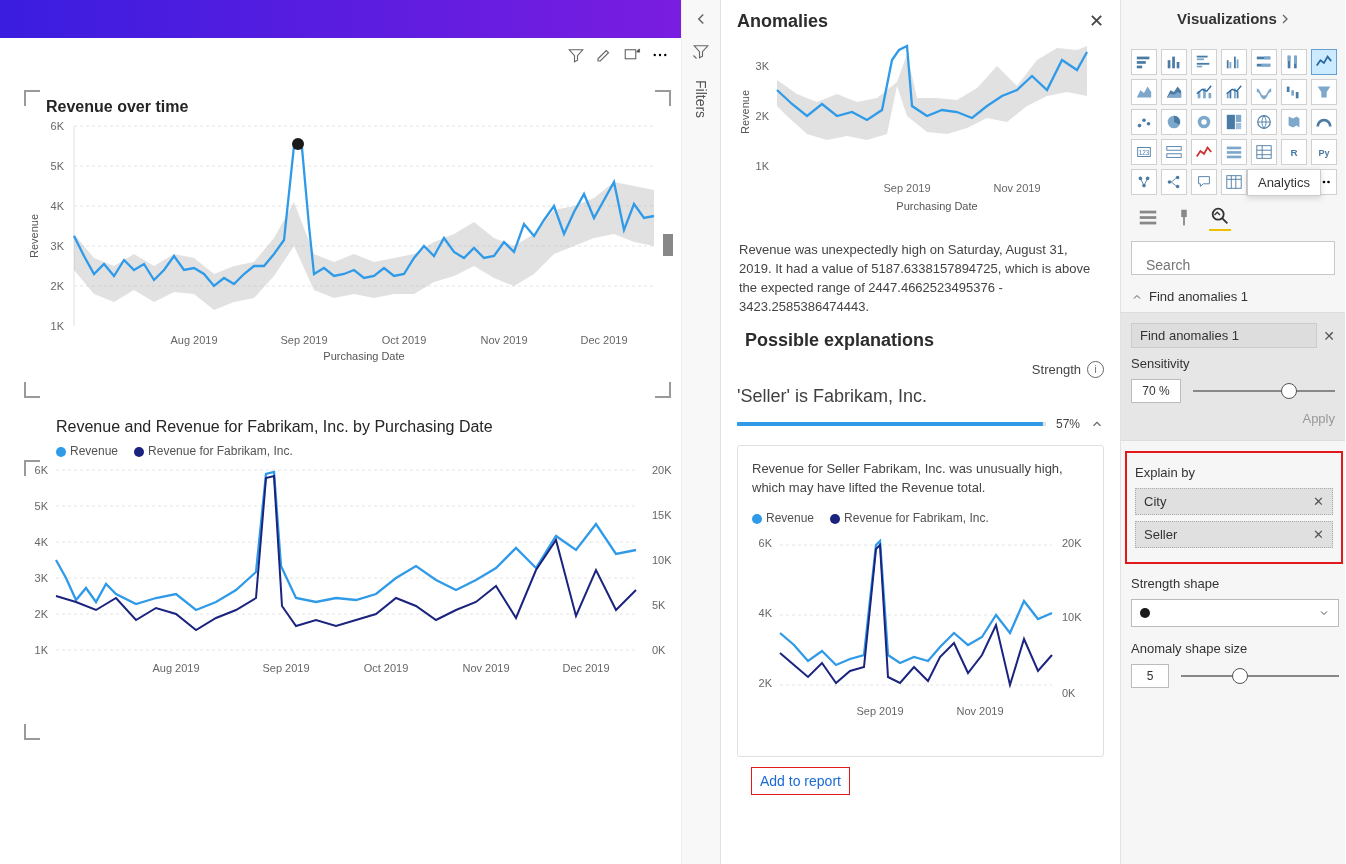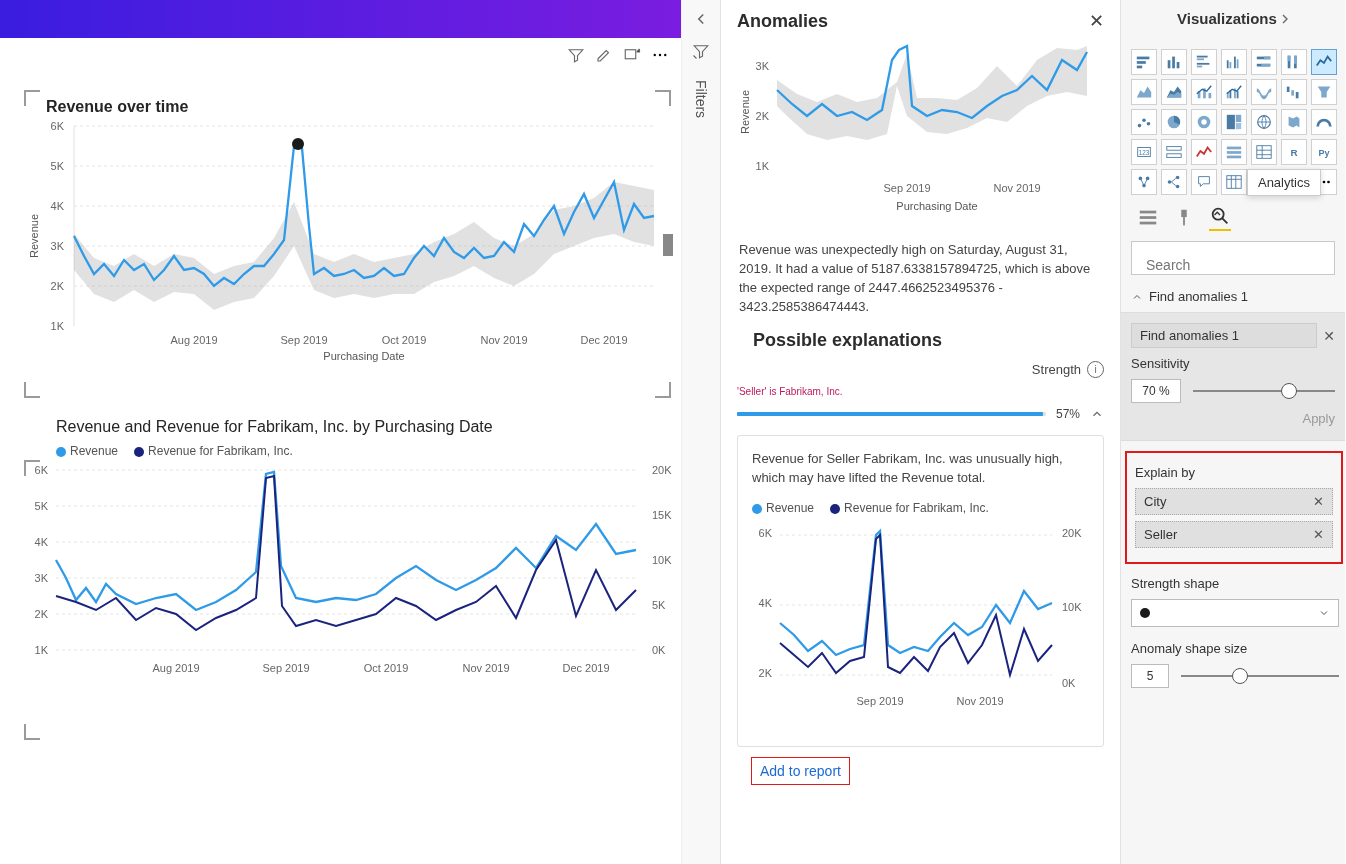--- a/index.html
+++ b/index.html
@@ -28,24 +28,24 @@
 .legend-dot{width:10px;height:10px;border-radius:50%;display:inline-block;margin-right:4px;vertical-align:middle}
 .sidebar-rail{width:38px;border-left:1px solid #eee;background:#f8f8f8;padding-top:10px;display:flex;flex-direction:column;align-items:center;gap:14px}
 .rail-icon{width:18px;height:18px;color:#666}
 .rail-text{writing-mode:vertical-lr;font-size:14px;color:#555;margin-top:6px}
 .anomalies-pane{width:400px;border-left:1px solid #e2e2e2;padding:10px 16px;box-sizing:border-box;overflow:hidden}
 .pane-header{display:flex;justify-content:space-between;align-items:center;margin-bottom:6px}
 .pane-title{font-size:18px;font-weight:600;color:#2c2c2c}
 .close-x{font-size:18px;color:#444;cursor:pointer}
 .anom-chart{margin:0 0 10px 0}
 .anom-text{font-size:13px;color:#444;line-height:1.45;margin:10px 2px}
-.sec-title{font-size:18px;font-weight:600;color:#2c2c2c;margin:14px 0 10px 16px}
+.sec-title{font-size:18px;font-weight:600;color:#2c2c2c;margin:14px 0 10px 8px}
 .strength-row{display:flex;justify-content:flex-end;align-items:center;gap:6px;font-size:13px;color:#444;margin-bottom:8px}
 .info-circle{width:15px;height:15px;border:1.3px solid #666;border-radius:50%;display:inline-flex;align-items:center;justify-content:center;font-size:10px;color:#666}
-.expl-text{font-size:10px;color:#be185d;margin:4px 0 10px 0}
+.expl-text{font-size:18px;color:#404040;margin:4px 0 10px 0}
 .prog-row{display:flex;align-items:center;gap:10px}
 .prog-bar{flex:1;height:4px;background:#e1e1e1;border-radius:1px;position:relative}
 .prog-fill{position:absolute;left:0;top:0;bottom:0;background:#2f9ae8;border-radius:1px}
 .prog-pct{font-size:12px;color:#444}
 .chev{width:14px;height:14px;color:#666}
 .expl-card{border:1px solid #e0e0e0;border-radius:3px;padding:14px 14px 22px 14px;margin-top:14px}
 .expl-card-text{font-size:13px;color:#444;line-height:1.4;margin-bottom:14px}
 .mini-legend{display:flex;gap:16px;font-size:12px;color:#535353;margin-bottom:6px}
 .add-link{display:inline-block;border:1.8px solid #e01a1a;padding:5px 8px;color:#1a6ad6;font-size:14px;margin:10px 0 0 14px;cursor:pointer}
 .viz-pane{width:225px;border-left:1px solid #e2e2e2;background:#f6f6f6;padding:10px 6px 10px 10px;box-sizing:border-box;position:relative;overflow:hidden}

